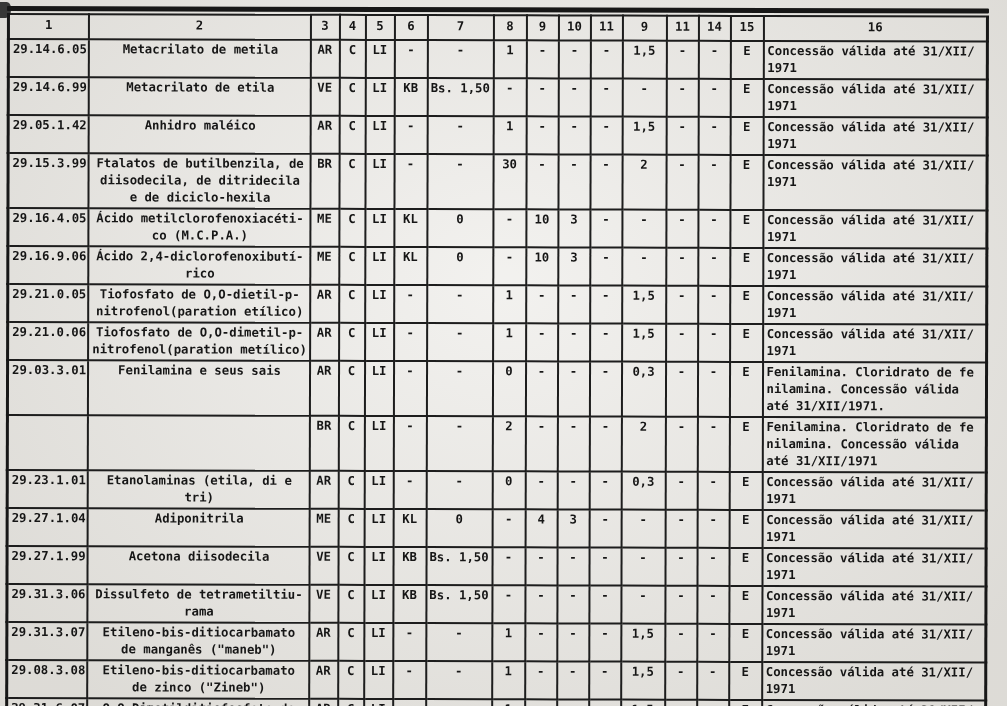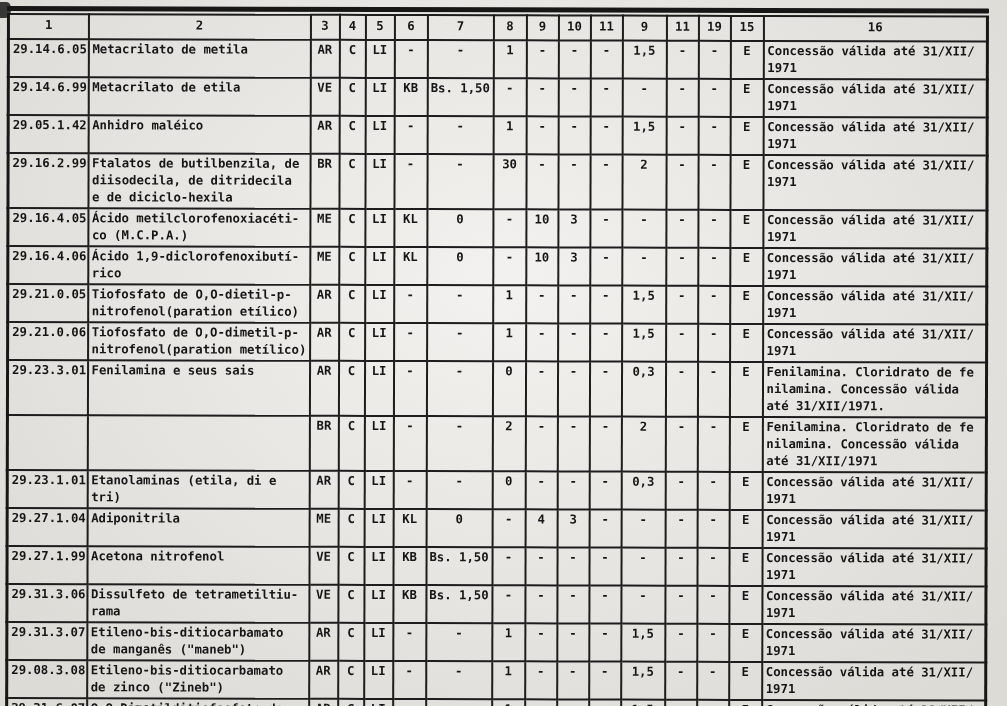--- a/index.html
+++ b/index.html
@@ -63,21 +63,21 @@
   table.doc th {
     font-weight: bold;
     text-align: center;
     height: 23px;
     line-height: 21px;
     padding: 0;
   }
   
   table.doc td { text-align: center; padding: 1px 0; }
   table.doc td:nth-child(1)  { text-align: right; padding: 1px 2px 7px 3px; }
-  table.doc td:nth-child(2)  { text-align: left; padding: 1px 1px 1px 3px; }
+  table.doc td:nth-child(2)  { text-align: center; padding: 1px 1px 1px 3px; }
   table.doc td:nth-child(16) { text-align: left; padding: 1px 1px 1px 3px; }
   
   table.doc tr { page-break-inside: avoid; }
 </style>
 </head>
 <body>
 
 <div class="page">
   <div class="corner-smudge"></div>
   <div class="scan-tilt">
@@ -109,21 +109,21 @@
           <th>4</th>
           <th>5</th>
           <th>6</th>
           <th>7</th>
           <th>8</th>
           <th>9</th>
           <th>10</th>
           <th>11</th>
           <th>9</th>
           <th>11</th>
-          <th>19</th>
+          <th>14</th>
           <th>15</th>
           <th>16</th>
         </tr>
       </thead>
       <tbody>
           <tr>
             <td>29.14.6.05</td>
             <td>Metacrilato de metila</td>
             <td>AR</td>
             <td>C</td>
@@ -173,21 +173,21 @@
             <td>-</td>
             <td>-</td>
             <td>1,5</td>
             <td>-</td>
             <td>-</td>
             <td>E</td>
             <td>Concessão válida até 31/XII/
 1971</td>
           </tr>
           <tr>
-            <td>29.16.2.99</td>
+            <td>29.15.3.99</td>
             <td>Ftalatos de butilbenzila, de
 diisodecila, de ditridecila
 e de diciclo-hexila</td>
             <td>BR</td>
             <td>C</td>
             <td>LI</td>
             <td>-</td>
             <td>-</td>
             <td>30</td>
             <td>-</td>
@@ -214,22 +214,22 @@
             <td>3</td>
             <td>-</td>
             <td>-</td>
             <td>-</td>
             <td>-</td>
             <td>E</td>
             <td>Concessão válida até 31/XII/
 1971</td>
           </tr>
           <tr>
-            <td>29.16.4.06</td>
-            <td>Ácido 1,9-diclorofenoxibutí-
+            <td>29.16.9.06</td>
+            <td>Ácido 2,4-diclorofenoxibutí-
 rico</td>
             <td>ME</td>
             <td>C</td>
             <td>LI</td>
             <td>KL</td>
             <td>0</td>
             <td>-</td>
             <td>10</td>
             <td>3</td>
             <td>-</td>
@@ -274,21 +274,21 @@
             <td>-</td>
             <td>-</td>
             <td>1,5</td>
             <td>-</td>
             <td>-</td>
             <td>E</td>
             <td>Concessão válida até 31/XII/
 1971</td>
           </tr>
           <tr>
-            <td>29.23.3.01</td>
+            <td>29.03.3.01</td>
             <td>Fenilamina e seus sais</td>
             <td>AR</td>
             <td>C</td>
             <td>LI</td>
             <td>-</td>
             <td>-</td>
             <td>0</td>
             <td>-</td>
             <td>-</td>
             <td>-</td>
@@ -353,21 +353,21 @@
             <td>-</td>
             <td>-</td>
             <td>-</td>
             <td>-</td>
             <td>E</td>
             <td>Concessão válida até 31/XII/
 1971</td>
           </tr>
           <tr>
             <td>29.27.1.99</td>
-            <td>Acetona nitrofenol</td>
+            <td>Acetona diisodecila</td>
             <td>VE</td>
             <td>C</td>
             <td>LI</td>
             <td>KB</td>
             <td>Bs. 1,50</td>
             <td>-</td>
             <td>-</td>
             <td>-</td>
             <td>-</td>
             <td>-</td>

